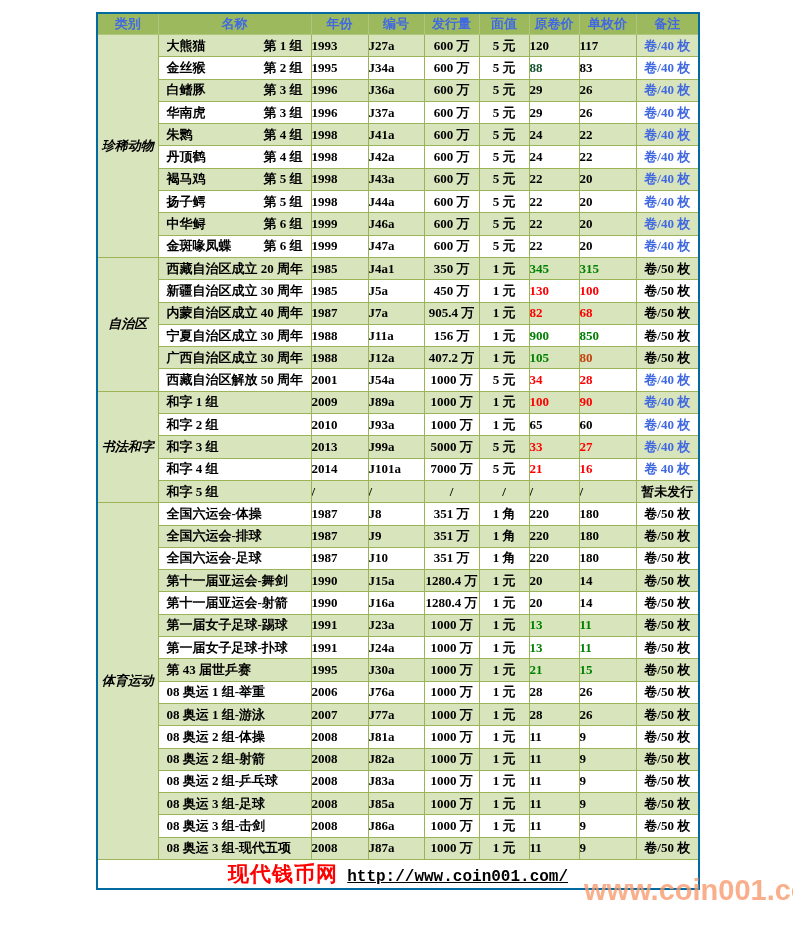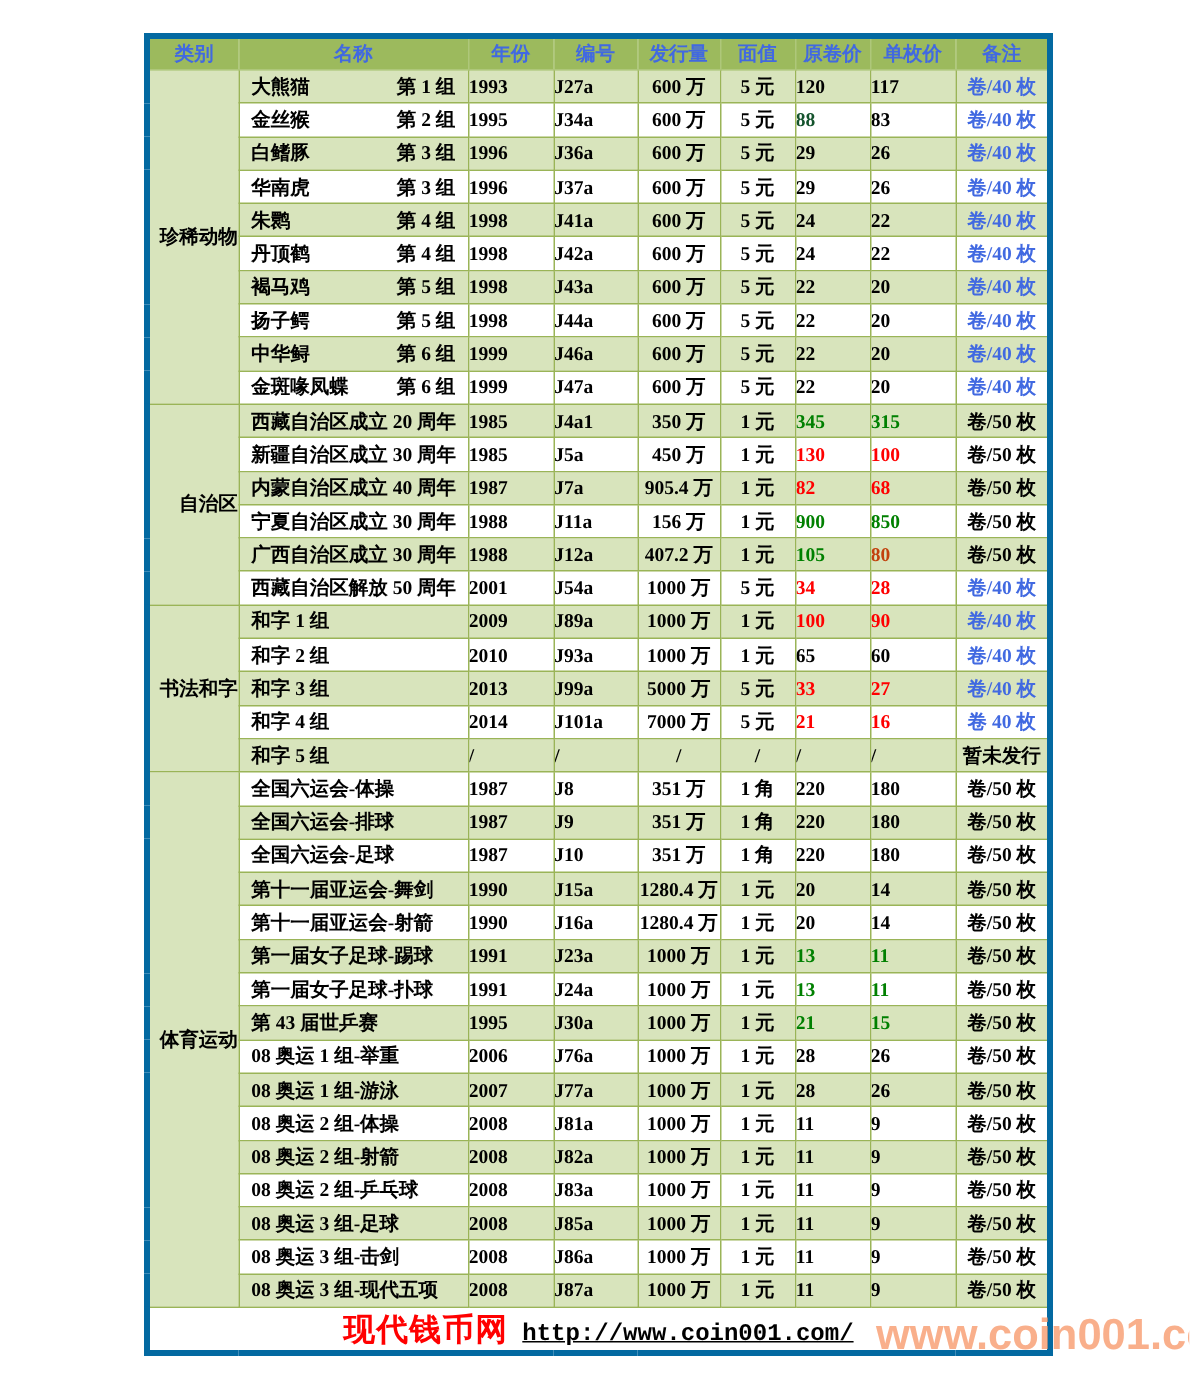--- a/index.html
+++ b/index.html
@@ -1,26 +1,26 @@
 <!DOCTYPE html>
 <html><head>
 <meta charset="utf-8">
 <style>
   html,body{margin:0;padding:0;background:#fff;}
   .page{position:relative;width:793px;height:927px;background:#ffffff;overflow:hidden;
         font-family:"Liberation Serif","DejaVu Serif",serif;}
-  table.pt{position:absolute;left:96px;top:22px;width:602px;border-collapse:collapse;
-        table-layout:fixed;border:4px solid #0369a1;}
+  table.pt{position:absolute;left:96px;top:12px;width:602px;border-collapse:collapse;
+        table-layout:fixed;border:2px solid #0369a1;}
   table.pt th{background:#9cba5d;color:#4169e1;font-family:"Liberation Sans","DejaVu Sans",sans-serif;
         font-weight:bold;font-size:13px;height:20px;border:1px solid #aec77a;text-align:center;padding:0;}
   table.pt td{border:1px solid #9ab457;font-weight:bold;font-size:13px;color:#000;
         height:21.3px;padding:0;background:#fff;white-space:nowrap;overflow:hidden;}
   tr.g td{background:#d8e4bc;}
-  td.cat{background:#d8e4bc !important;text-align:right;font-family:"Liberation Sans","DejaVu Sans",sans-serif;
-        font-size:13px;padding:0 2px;}
+  td.cat{background:#d8e4bc !important;text-align:center;font-family:"Liberation Sans","DejaVu Sans",sans-serif;
+        font-size:13px;padding:0 2px;font-style:italic;}
   td.name{padding:0;}
   .nwrap{display:flex;align-items:center;padding:0 6px 0 8px;}
   .nm{white-space:nowrap;}
   .grp{margin-left:auto;padding-right:2px;white-space:nowrap;}
   td.year,td.id{text-align:left;padding-left:13px;}
   td.issue,td.face,td.note{text-align:center;}
   td.roll,td.unit{text-align:left;padding-left:10px;font-size:14px;}
   th.h-left{text-align:left;padding-left:8px;}
   tfoot td{height:53px;background:#fff;text-align:center;vertical-align:middle;border:1px solid #9ab457;}
   .sitename{color:#ff0000;font-family:"Liberation Sans","DejaVu Sans",sans-serif;

